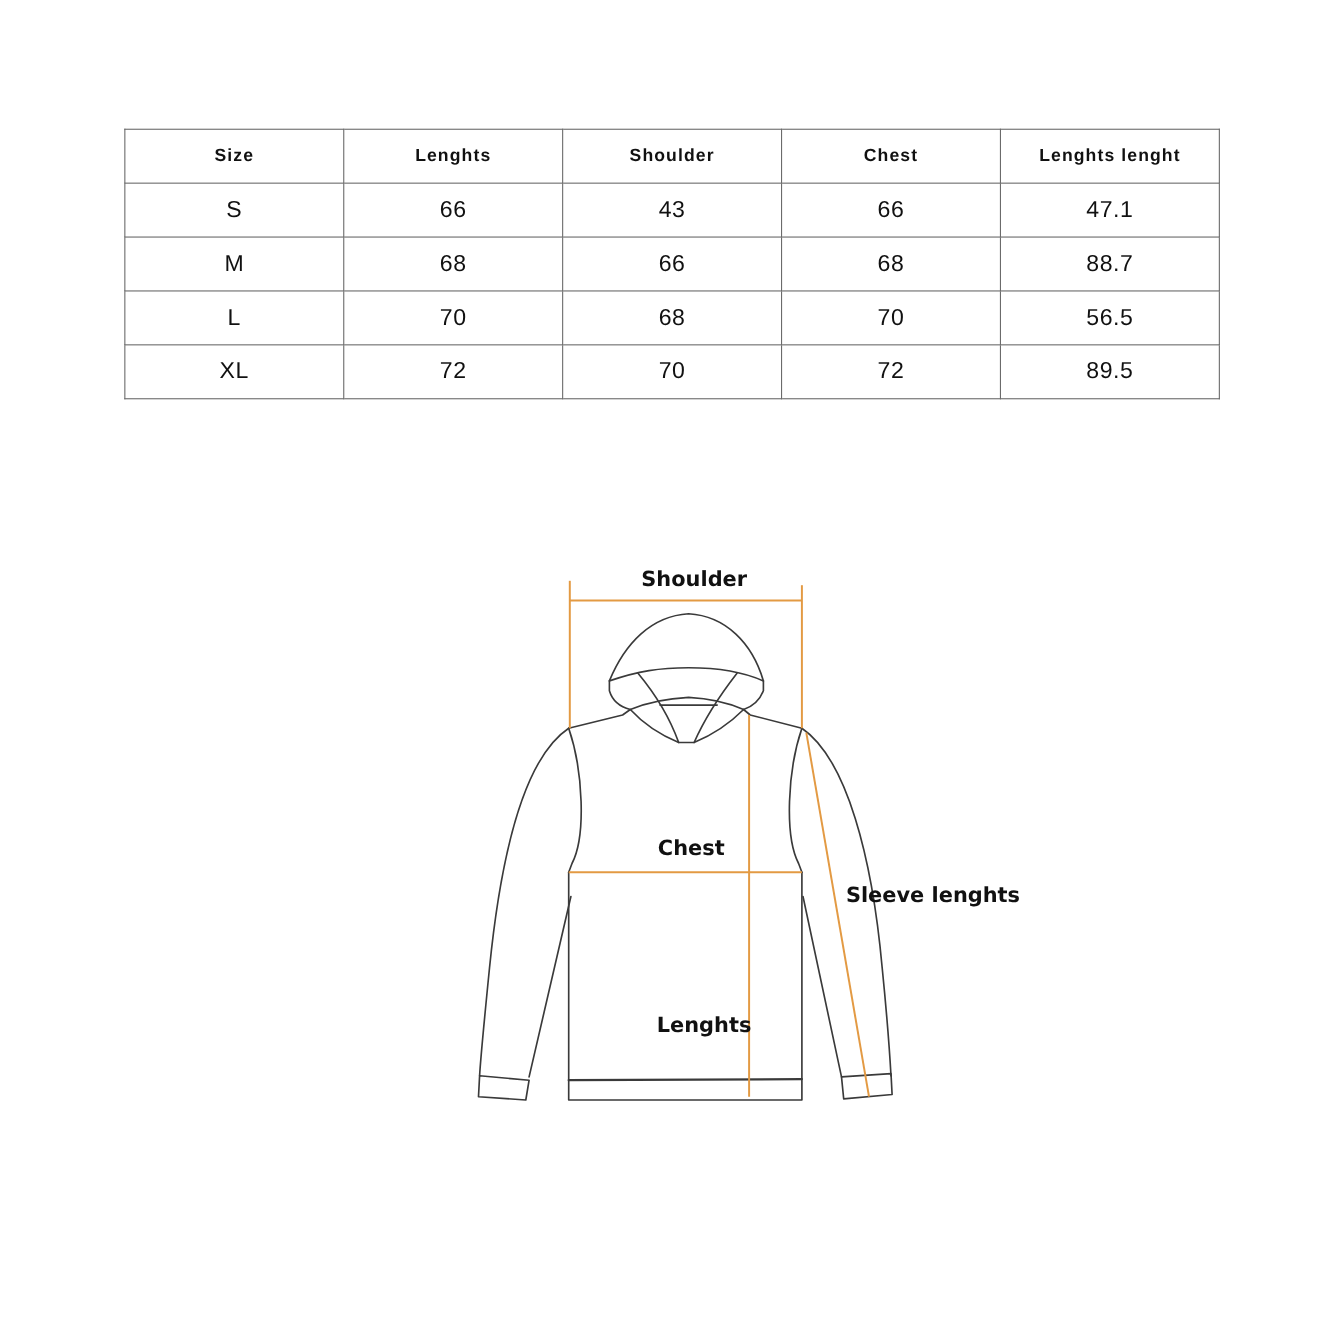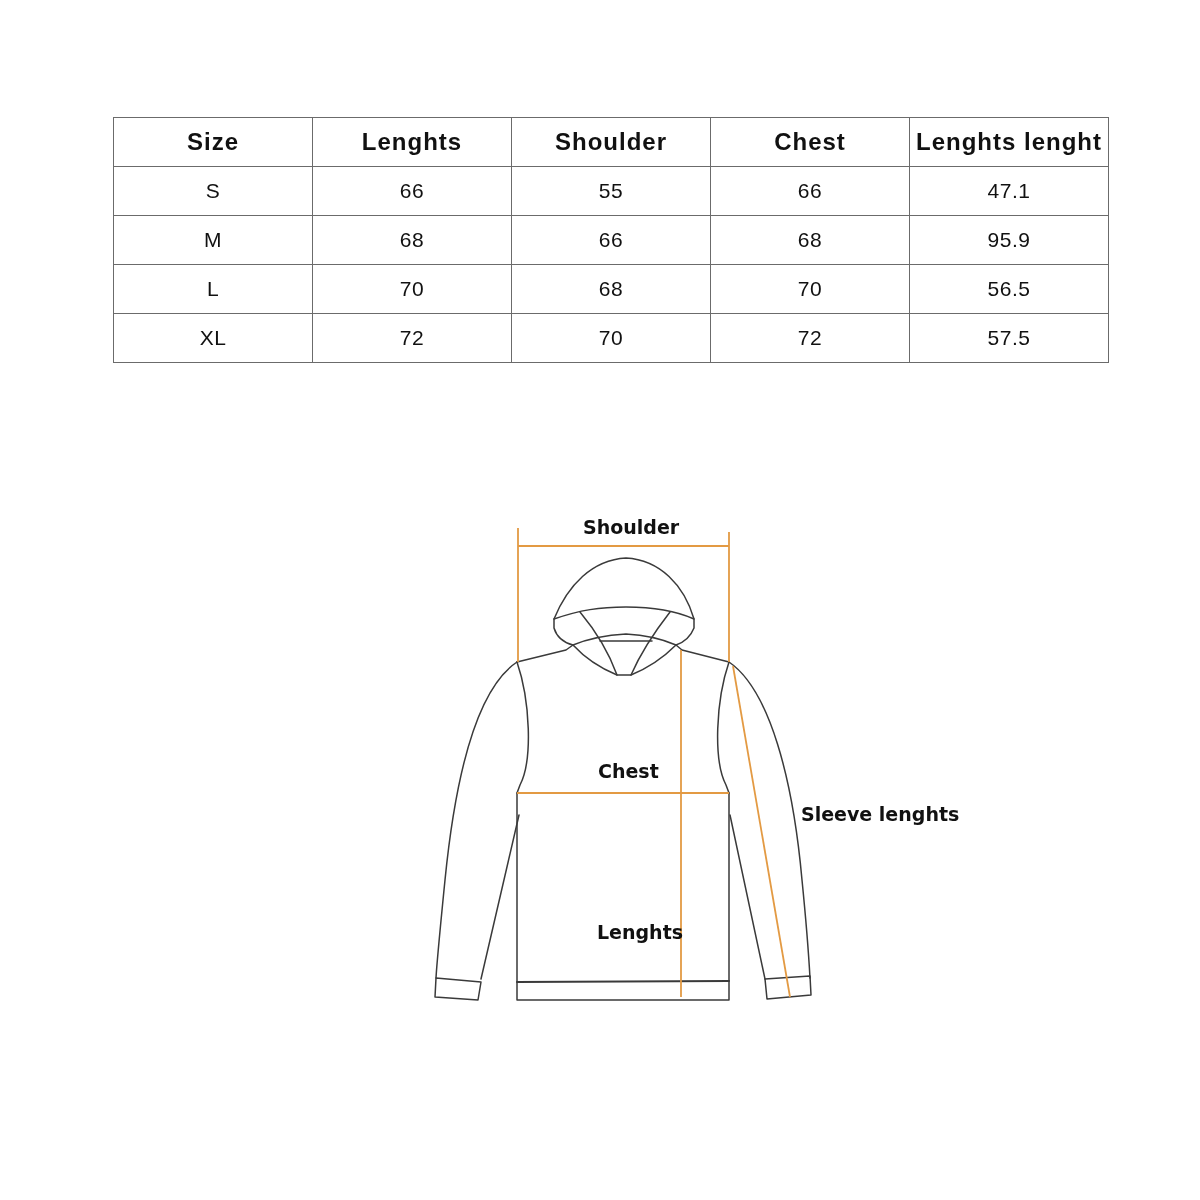--- a/index.html
+++ b/index.html
@@ -22,21 +22,21 @@
       border: 1px solid #6b6b6b;
       height: 48px;
       padding: 0;
       text-align: center;
       vertical-align: middle;
       font-size: 21px;
     }
     table.size-table th {
       font-weight: bold;
       letter-spacing: 1px;
-      font-size: 24px;
+      font-size: 16px;
     }
     table.size-table td { letter-spacing: 0.5px; }
     .diagram { position: absolute; left: 0; top: 0; }
     .lbl {
       position: absolute;
       font-family: "DejaVu Sans", sans-serif;
       font-size: 19px;
       font-weight: bold;
       color: #111;
       white-space: nowrap;
@@ -54,44 +54,44 @@
         <th>Lenghts</th>
         <th>Shoulder</th>
         <th>Chest</th>
         <th>Lenghts lenght</th>
       </tr>
     </thead>
     <tbody>
       <tr>
         <td>S</td>
         <td>66</td>
-        <td>55</td>
+        <td>43</td>
         <td>66</td>
         <td>47.1</td>
       </tr>
       <tr>
         <td>M</td>
         <td>68</td>
         <td>66</td>
         <td>68</td>
-        <td>95.9</td>
+        <td>88.7</td>
       </tr>
       <tr>
         <td>L</td>
         <td>70</td>
         <td>68</td>
         <td>70</td>
         <td>56.5</td>
       </tr>
       <tr>
         <td>XL</td>
         <td>72</td>
         <td>70</td>
         <td>72</td>
-        <td>57.5</td>
+        <td>89.5</td>
       </tr>
     </tbody>
   </table>
 
   <svg class="diagram" width="1200" height="1200" viewBox="0 0 1200 1200">
     <g fill="none" stroke="#3a3a3a" stroke-width="1.5" stroke-linejoin="round" stroke-linecap="round">
 
       <path d="M554,619 C568,585 592,560 626,558 C660,560 684,585 694,619 L694,628 C690,638 682,643 676,645 C660,638 645,635 626,634 C607,635 590,638 573,645 C565,643 557,638 554,628 Z"></path>
 
       <path d="M554,619 C580,610 600,607 626,607 C652,607 674,610 694,619"></path>
@@ -126,16 +126,16 @@
       <line x1="517" y1="793" x2="729" y2="793"></line>
 
       <line x1="681" y1="650" x2="681" y2="997"></line>
 
       <line x1="733" y1="666" x2="790" y2="997"></line>
     </g>
   </svg>
 
   <div class="lbl" style="left:583px; top:516px;">Shoulder</div>
   <div class="lbl" style="left:598px; top:760px;">Chest</div>
-  <div class="lbl" style="left:769px; top:803px;margin-left:32px;">Sleeve lenghts</div>
+  <div class="lbl" style="left:769px; top:803px;">Sleeve lenghts</div>
   <div class="lbl" style="left:597px; top:921px;">Lenghts</div>
 
 </div>
 
 </body></html>

